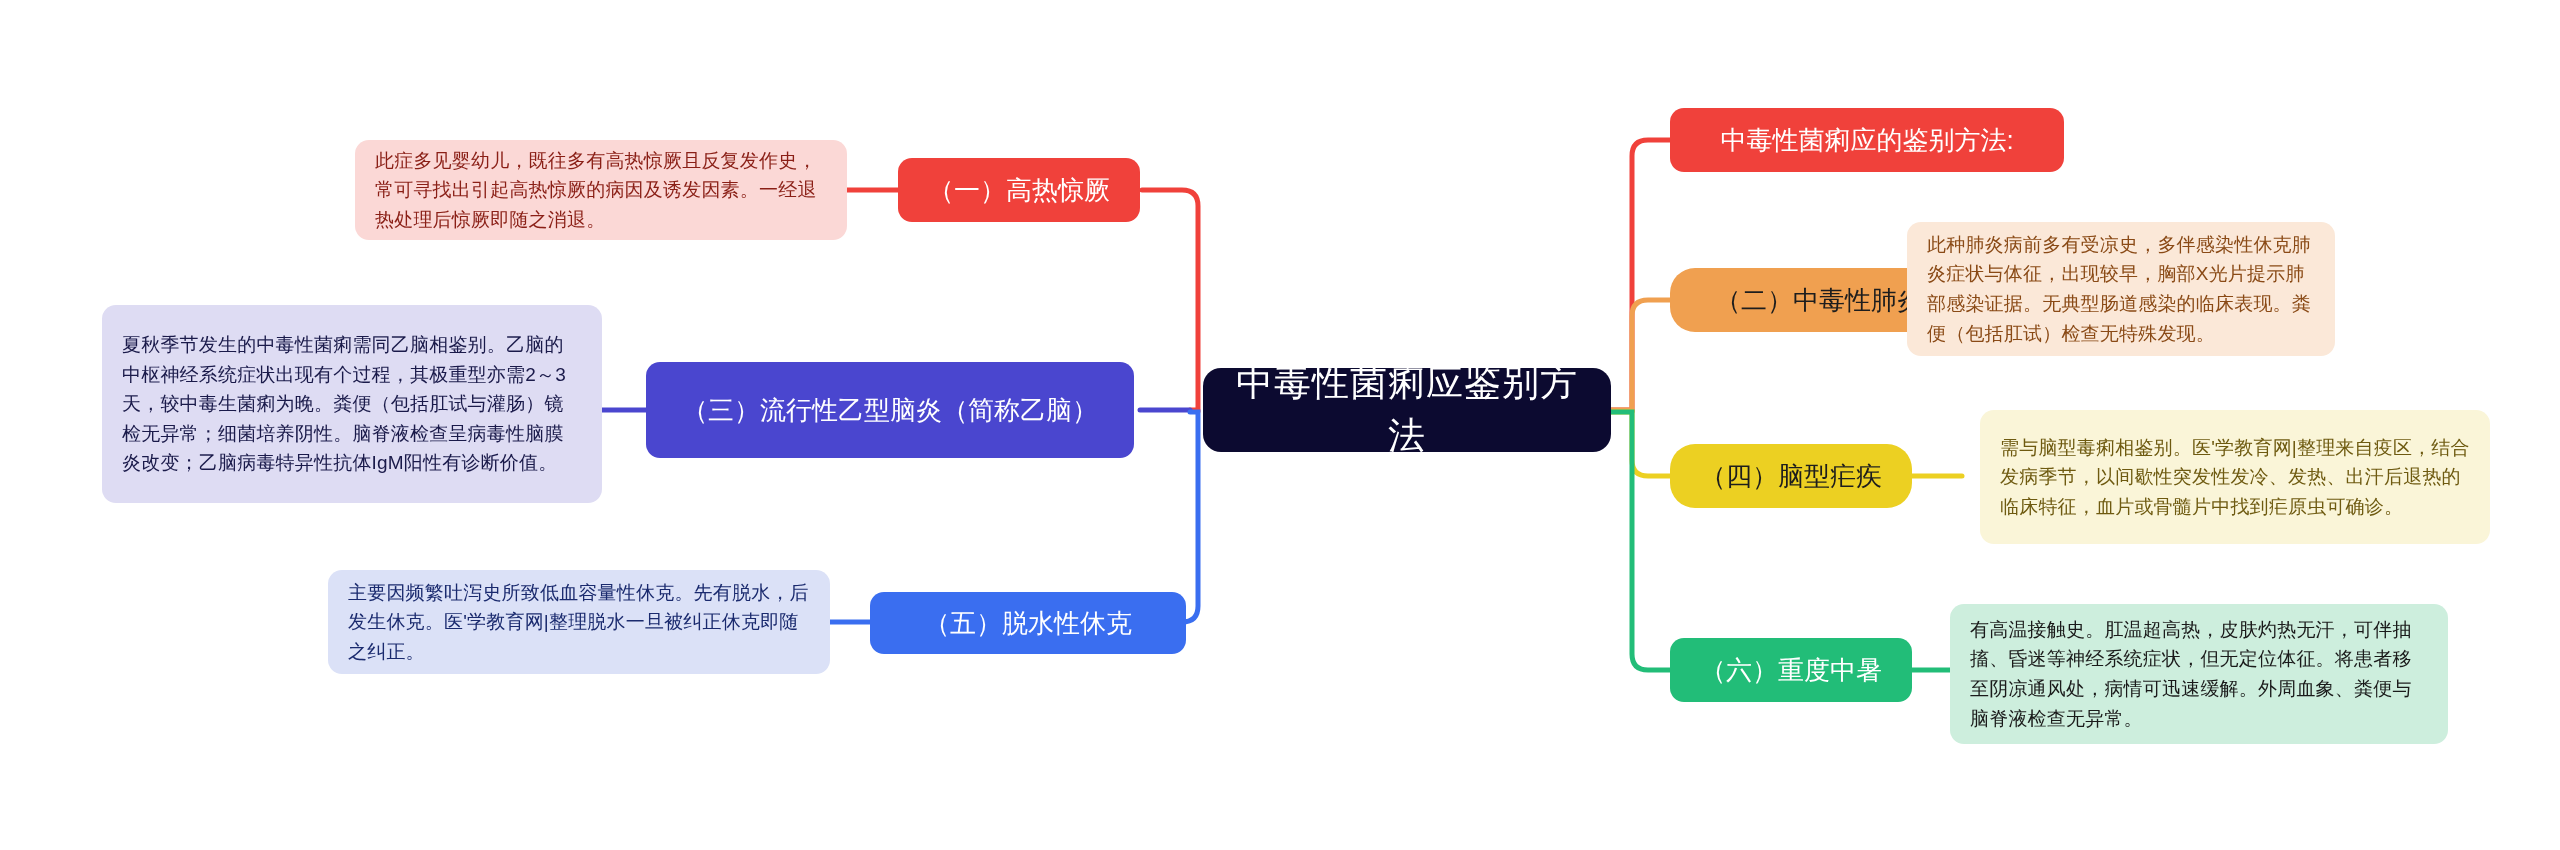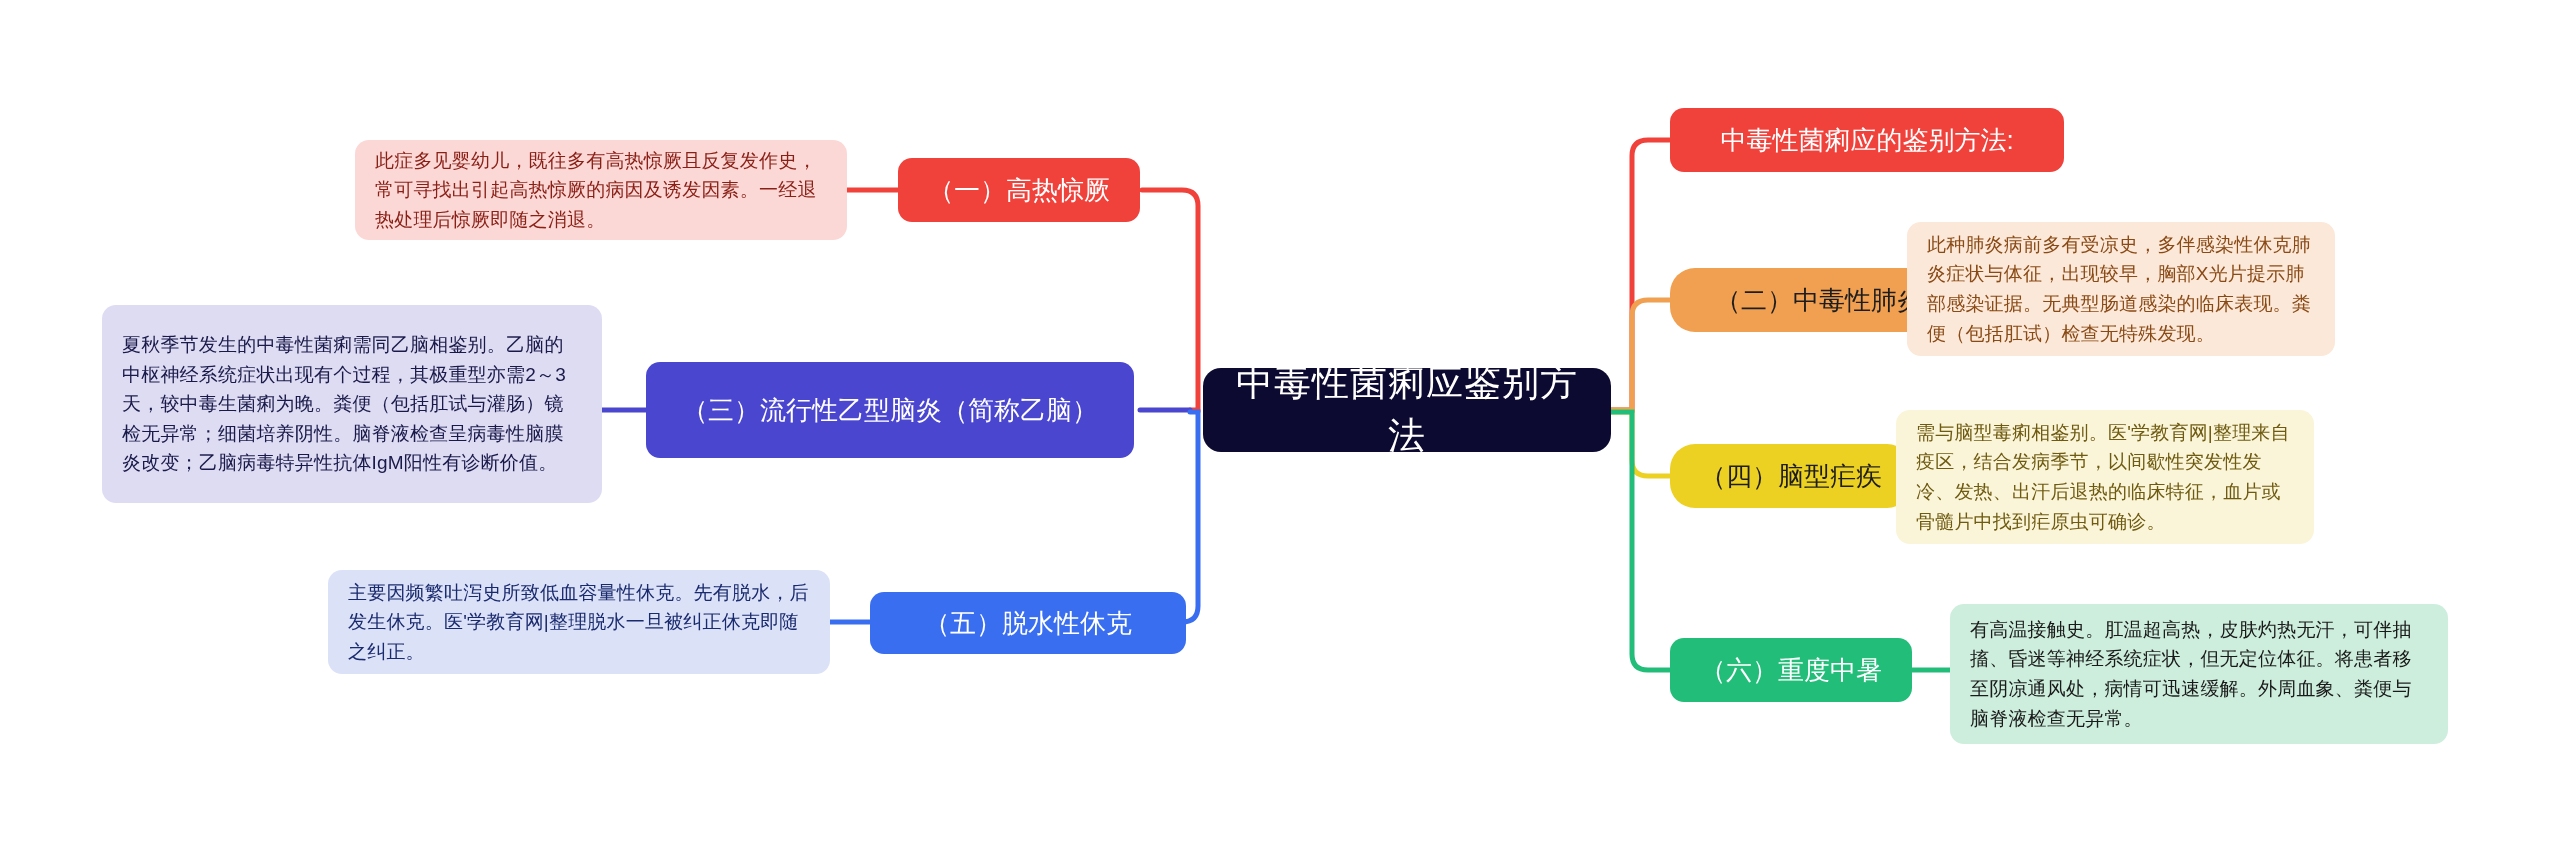--- a/index.html
+++ b/index.html
@@ -117,21 +117,21 @@
   <div class="node branch dark-text" id="node-feiyan" style="left: 1670px; top: 268px; width: 298px; height: 64px; background: rgb(240, 160, 80); color: rgb(29, 29, 29);">
     <span class="lbl">（二）中毒性肺炎</span>
   </div>
   <div class="node leaf" id="leaf-feiyan" style="left: 1907px; top: 222px; width: 428px; height: 134px; background: rgb(251, 232, 216); color: rgb(138, 74, 22);">
     <span class="lbl">此种肺炎病前多有受凉史，多伴感染性休克肺炎症状与体征，出现较早，胸部X光片提示肺部感染证据。无典型肠道感染的临床表现。粪便（包括肛试）检查无特殊发现。</span>
   </div>
 
   <div class="node branch dark-text" id="node-nuejie" style="left: 1670px; top: 444px; width: 242px; height: 64px; background: rgb(236, 208, 34); color: rgb(29, 29, 29);">
     <span class="lbl">（四）脑型疟疾</span>
   </div>
-  <div class="node leaf" id="leaf-nuejie" style="left: 1896px; top: 410px; width: 418px; height: 134px; background: rgb(250, 245, 216); color: rgb(110, 90, 16);">
+  <div class="node leaf" id="leaf-nuejie" style="left: 1980px; top: 410px; width: 510px; height: 134px; background: rgb(250, 245, 216); color: rgb(110, 90, 16);">
     <span class="lbl">需与脑型毒痢相鉴别。医'学教育网|整理来自疫区，结合发病季节，以间歇性突发性发冷、发热、出汗后退热的临床特征，血片或骨髓片中找到疟原虫可确诊。</span>
   </div>
 
   <div class="node branch" id="node-zhongshu" style="left: 1670px; top: 638px; width: 242px; height: 64px; background: rgb(34, 189, 120); color: rgb(255, 255, 255); align-items: center;">
     <span class="lbl">（六）重度中暑</span>
   </div>
   <div class="node leaf" id="leaf-zhongshu" style="left: 1950px; top: 604px; width: 498px; height: 140px; background: rgb(205, 238, 221); color: rgb(26, 26, 26);">
     <span class="lbl">有高温接触史。肛温超高热，皮肤灼热无汗，可伴抽搐、昏迷等神经系统症状，但无定位体征。将患者移至阴凉通风处，病情可迅速缓解。外周血象、粪便与脑脊液检查无异常。</span>
   </div>
 

